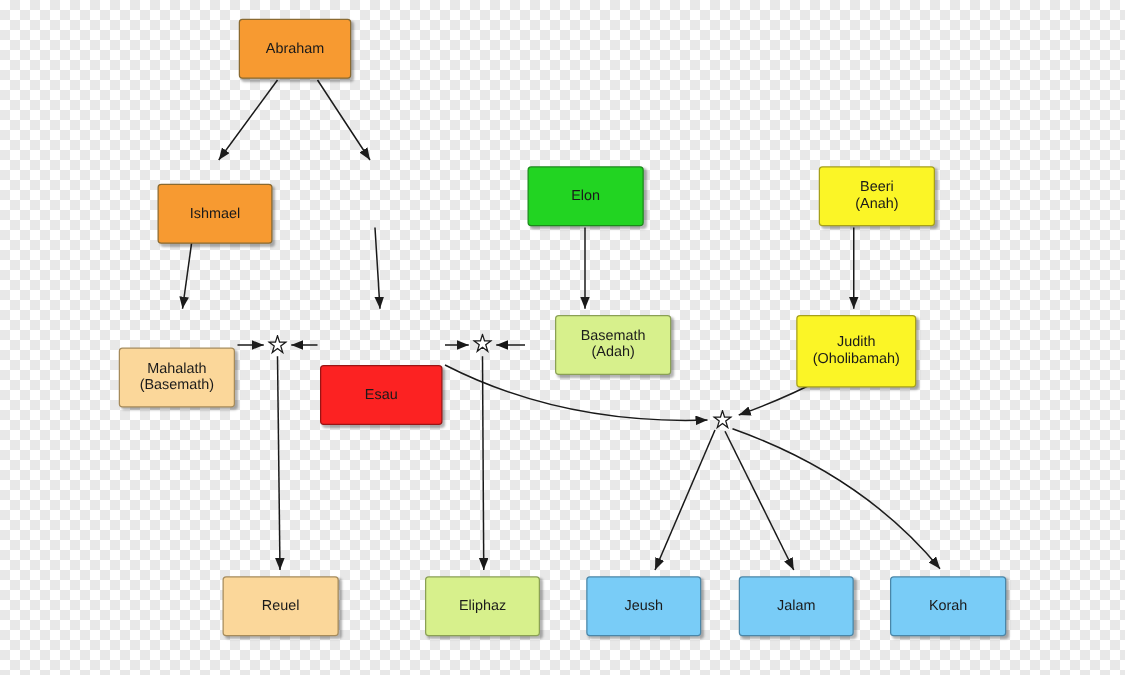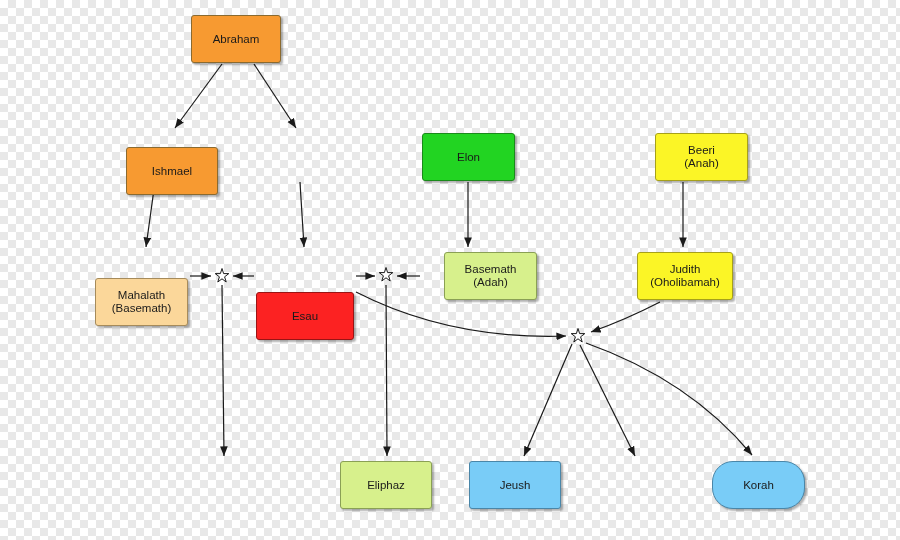--- a/index.html
+++ b/index.html
@@ -88,25 +88,27 @@
   <div class="node" id="n-abraham" style="left: 191px; top: 15px; width: 90px; height: 48px; background: rgb(247, 154, 49); border-color: rgb(138, 106, 48);">Abraham</div>
   <div class="node" id="n-ishmael" style="left: 126px; top: 133px; width: 92px; height: 48px; background: rgb(247, 154, 49); border-color: rgb(138, 106, 48); margin-top: 14px;">Ishmael</div>
   <div class="node" id="n-elon" style="left: 422px; top: 133px; width: 93px; height: 48px; background: rgb(34, 212, 34); border-color: rgb(26, 138, 26);">Elon</div>
   <div class="node" id="n-beeri" style="left: 655px; top: 133px; width: 93px; height: 48px; background: rgb(251, 245, 38); border-color: rgb(166, 160, 26);">Beeri
 (Anah)</div>
   <div class="node" id="n-mahalath" style="left: 95px; top: 252px; width: 93px; height: 48px; background: rgb(251, 215, 154); border-color: rgb(166, 139, 91); margin-top: 26px;">Mahalath
 (Basemath)</div>
   <div class="node" id="n-esau" style="left: 256px; top: 252px; width: 98px; height: 48px; background: rgb(252, 34, 34); border-color: rgb(154, 20, 20); margin-top: 40px;">Esau</div>
   <div class="node" id="n-basemath" style="left: 444px; top: 252px; width: 93px; height: 48px; background: rgb(215, 240, 140); border-color: rgb(138, 160, 85);">Basemath
 (Adah)</div>
-  <div class="node" id="n-judith" style="left: 637px; top: 252px; width: 96px; height: 48px; background: rgb(251, 245, 38); border-color: rgb(166, 160, 26);">Judith
+  <div class="node" id="n-judith" style="left: 637px; top: 252px; width: 96px; height: 58px; background: rgb(251, 245, 38); border-color: rgb(166, 160, 26);">Judith
 (Oholibamah)</div>
+  <div class="node" id="n-reuel" style="left: 178px; top: 461px; width: 93px; height: 48px; background: rgb(251, 215, 154); border-color: rgb(166, 139, 91);">Reuel</div>
   <div class="node" id="n-eliphaz" style="left: 340px; top: 461px; width: 92px; height: 48px; background: rgb(215, 240, 140); border-color: rgb(138, 160, 85);">Eliphaz</div>
   <div class="node" id="n-jeush" style="left: 469px; top: 461px; width: 92px; height: 48px; background: rgb(121, 204, 247); border-color: rgb(74, 134, 168);">Jeush</div>
-  <div class="node" id="n-korah" style="left: 712px; top: 461px; width: 93px; height: 48px; background: rgb(121, 204, 247); border-color: rgb(74, 134, 168); border-radius: 21px;">Korah</div>
+  <div class="node" id="n-jalam" style="left: 591px; top: 461px; width: 92px; height: 48px; background: rgb(121, 204, 247); border-color: rgb(74, 134, 168);">Jalam</div>
+  <div class="node" id="n-korah" style="left: 712px; top: 461px; width: 93px; height: 48px; background: rgb(121, 204, 247); border-color: rgb(74, 134, 168);">Korah</div>
 
   <div id="marriage-layer">
       <div class="marriage" style="left: 214px; top: 268px;"><svg width="16" height="16" viewBox="0 0 16 16">
           <polygon points="8,0.5 9.6,5.6 14.8,5.6 10.6,8.8 12.2,14 8,10.8 3.8,14 5.4,8.8 1.2,5.6 6.4,5.6" fill="#ffffff" stroke="#1a1a1a" stroke-width="1"></polygon>
         </svg></div>
       <div class="marriage" style="left: 378px; top: 267px;"><svg width="16" height="16" viewBox="0 0 16 16">
           <polygon points="8,0.5 9.6,5.6 14.8,5.6 10.6,8.8 12.2,14 8,10.8 3.8,14 5.4,8.8 1.2,5.6 6.4,5.6" fill="#ffffff" stroke="#1a1a1a" stroke-width="1"></polygon>
         </svg></div>
       <div class="marriage" style="left: 570px; top: 328px;"><svg width="16" height="16" viewBox="0 0 16 16">
           <polygon points="8,0.5 9.6,5.6 14.8,5.6 10.6,8.8 12.2,14 8,10.8 3.8,14 5.4,8.8 1.2,5.6 6.4,5.6" fill="#ffffff" stroke="#1a1a1a" stroke-width="1"></polygon>

